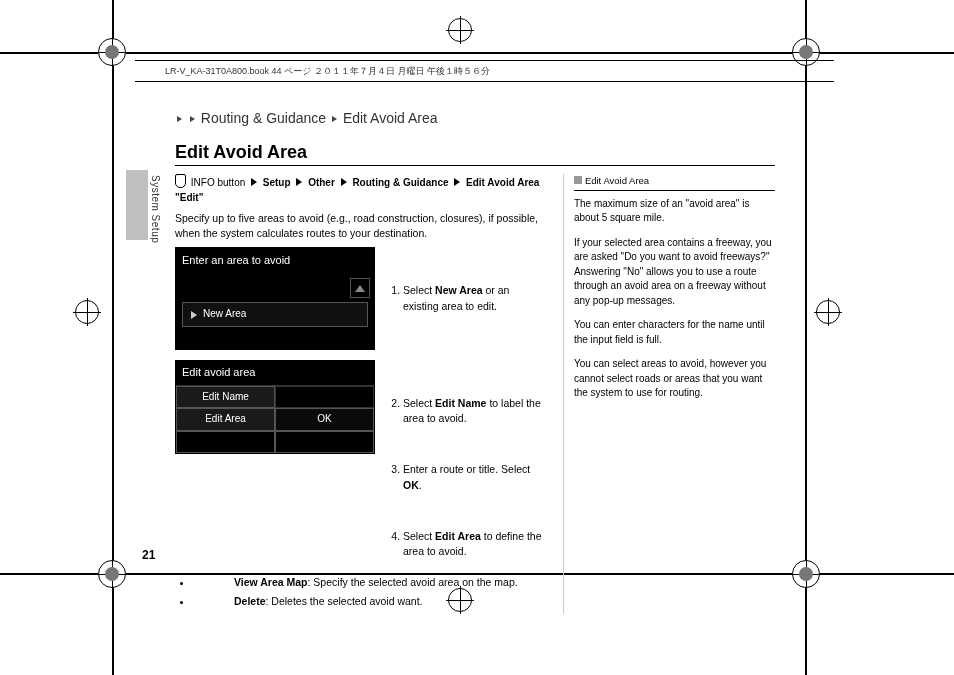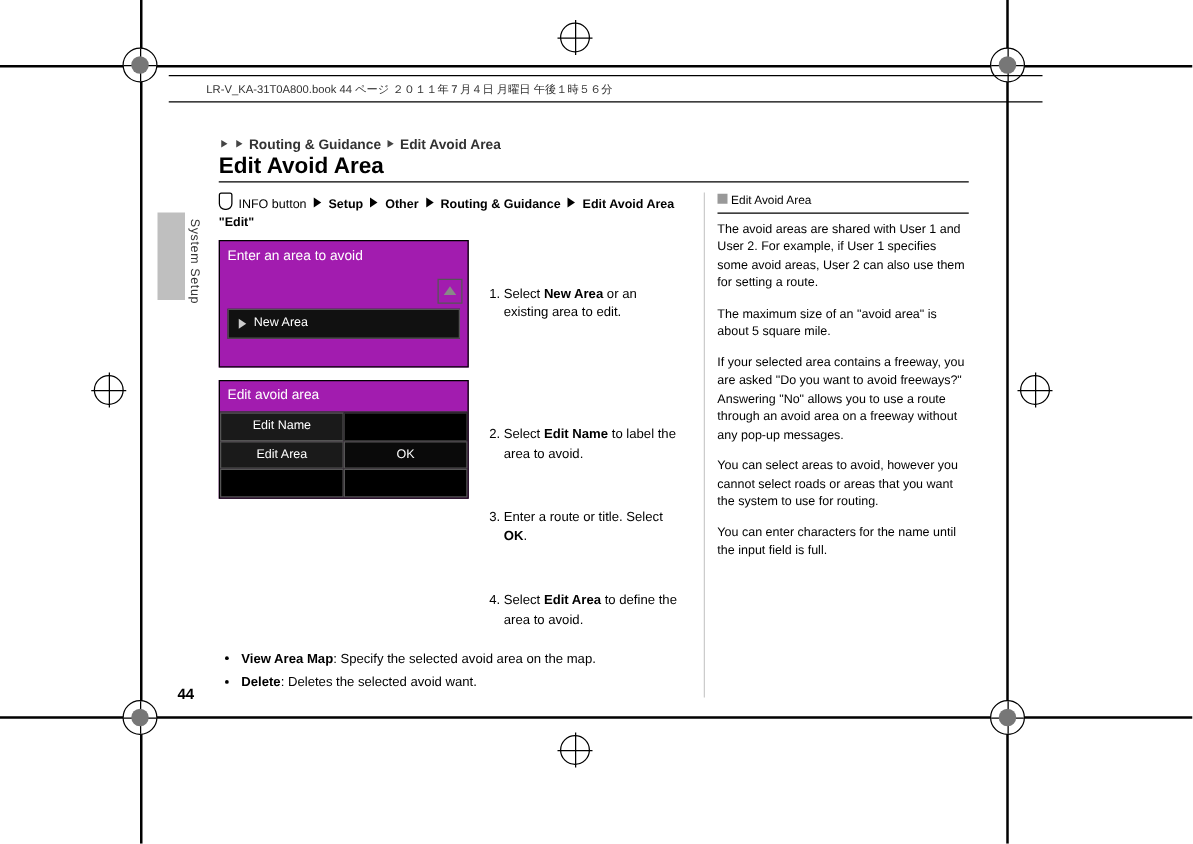--- a/index.html
+++ b/index.html
@@ -54,21 +54,21 @@
     border-top:1px solid #000; border-bottom:1px solid #000;
     font-size:9px; line-height:20px; color:#333; padding-left:30px;
   }
 
   
   .page {
     position:absolute; top:110px; left:175px; width:600px;
   }
 
   .crumb {
-    font-size:11px; color:#333; margin-bottom:0;font-weight:bold;
+    font-size:14px; color:#333; margin-bottom:16px;
   }
   .crumb .arrow {
     display:inline-block; width:0;height:0;
     border-top:3px solid transparent;
     border-bottom:3px solid transparent;
     border-left:5px solid #444;
     margin:0 2px; vertical-align:1px;
   }
 
   h1 {
@@ -97,21 +97,21 @@
   }
 
   .intro { margin-bottom:6px; }
 
   .two-up { display:flex; gap:12px; margin-bottom:10px; }
   .two-up .shot  { flex:0 0 198px; }
   .two-up .steps { flex:1; }
 
   
   .device {
-    background:#a21caf; color:#fff; font-size:10px; width:198px;
+    background:#000000; color:#fff; font-size:10px; width:198px;
     border:1px solid #000;
   }
   .dev-title { padding:5px 6px; font-weight:normal; font-family:Arial, sans-serif; font-size:11px; }
   .dev-body  { padding:0 6px 8px 6px; }
   .dev-row   {
     border:1px solid #555; background:#111; padding:4px 8px; margin:2px 0;
     font-size:10px; display:flex; align-items:center; gap:6px;
   }
   .dev-row .tri-right {
     display:inline-block; width:0;height:0;
@@ -128,21 +128,21 @@
   .dev2-fields { color:#bbb; font-size:9px; padding:2px 14px 6px; }
   .dev2-title  { padding:4px 6px; font-size:11px; border-bottom:1px solid #333; }
 
   ol.steps { margin:0; padding-left:16px; }
   ol.steps li { margin-bottom:6px;margin-top:36px; }
   ol.steps b { font-weight:bold; }
 
   .avail-head { margin:4px 0 4px 0; }
   ul.bullets { margin:0; padding-left:18px; }
   ul.bullets li { margin-bottom:4px; }
-  ul.bullets b { font-weight:bold; }
+  ul.bullets b { font-weight:bold;margin-left:41px; }
 
   
   .info-head {
     font-size:9.5px; border-bottom:1px solid #000; padding-bottom:2px; margin-bottom:6px;
   }
   .info-head .sq {
     display:inline-block; width:8px; height:8px; background:#999; margin-right:3px; vertical-align:0px;
   }
   .right-col p { margin:0 0 10px 0; }
 
@@ -180,21 +180,21 @@
   </div>
 <div class="tick left"></div>
 <div class="tick right"></div>
 <div class="tick top"></div>
 <div class="tick bot"></div>
 
 <div class="meta">LR-V_KA-31T0A800.book  44 ページ  ２０１１年７月４日  月曜日  午後１時５６分</div>
 
 <div class="side-tab"></div>
 <div class="side-label">System Setup</div>
-<div class="page-num">44</div>
+<div class="page-num">21</div>
 
 <div class="page">
 
   <div class="crumb">
     <span class="arrow"></span>
     <span class="arrow"></span>
     <span>Routing &amp; Guidance</span>
     <span class="arrow"></span>
     <span>Edit Avoid Area</span>
   </div>
@@ -211,20 +211,21 @@
         <b>Setup</b>
         <span class="tri"></span>
         <b>Other</b>
         <span class="tri"></span>
         <b>Routing &amp; Guidance</b>
         <span class="tri"></span>
         <b>Edit Avoid Area</b>
         <b>"Edit"</b>
       </div>
 
+      <div class="intro">Specify up to five areas to avoid (e.g., road construction, closures), if possible, when the system calculates routes to your destination.</div>
 
       <div class="two-up">
         <div class="shot">
           <div class="device">
             <div class="dev-title">Enter an area to avoid</div>
             <div class="dev-body">
               <div style="height:26px;"></div>
               <div style="position:relative;">
                 <div style="position:absolute; right:-2px; top:-22px; width:18px; height:18px; border:1px solid #555; display:flex;align-items:center;justify-content:center;">
                   <span style="width:0;height:0;border-left:5px solid transparent;border-right:5px solid transparent;border-bottom:7px solid #888;"></span>
@@ -284,20 +285,19 @@
         <li><b>View Area Map</b><span>: Specify the selected avoid area on the map.</span></li>
         <li><b>Delete</b><span>: Deletes the selected avoid want.</span></li>
       </ul>
 
     </div>
 
     <div class="right-col">
       <div class="info-head">
         <span class="sq"></span><span>Edit Avoid Area</span>
       </div>
-      <p>The avoid areas are shared with User 1 and User 2. For example, if User 1 specifies some avoid areas, User 2 can also use them for setting a route.</p>
       <p>The maximum size of an "avoid area" is about 5 square mile.</p>
       <p>If your selected area contains a freeway, you are asked "Do you want to avoid freeways?" Answering "No" allows you to use a route through an avoid area on a freeway without any pop-up messages.</p>
+      <p>You can enter characters for the name until the input field is full.</p>
       <p>You can select areas to avoid, however you cannot select roads or areas that you want the system to use for routing.</p>
-      <p>You can enter characters for the name until the input field is full.</p>
     </div>
   </div>
 </div>
 
 </body></html>

